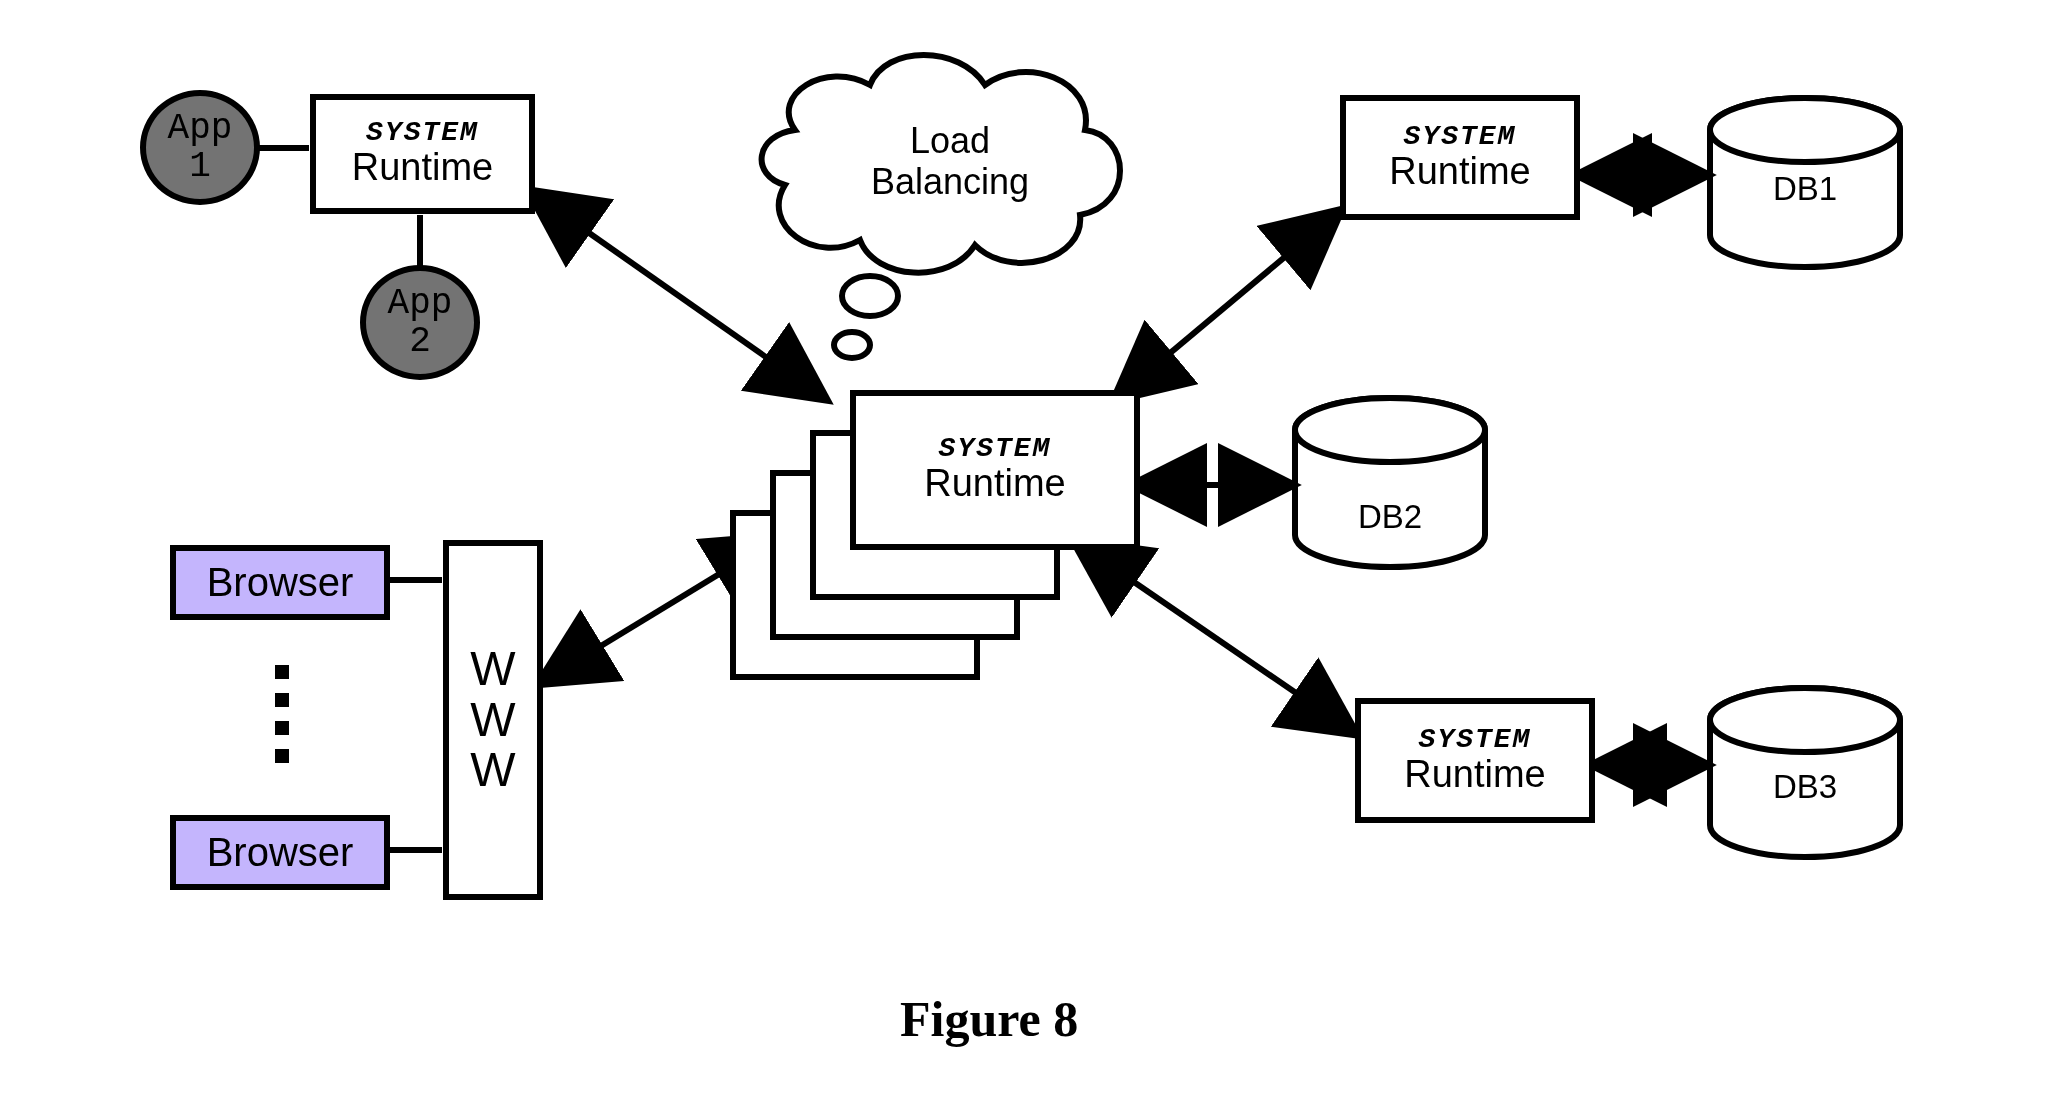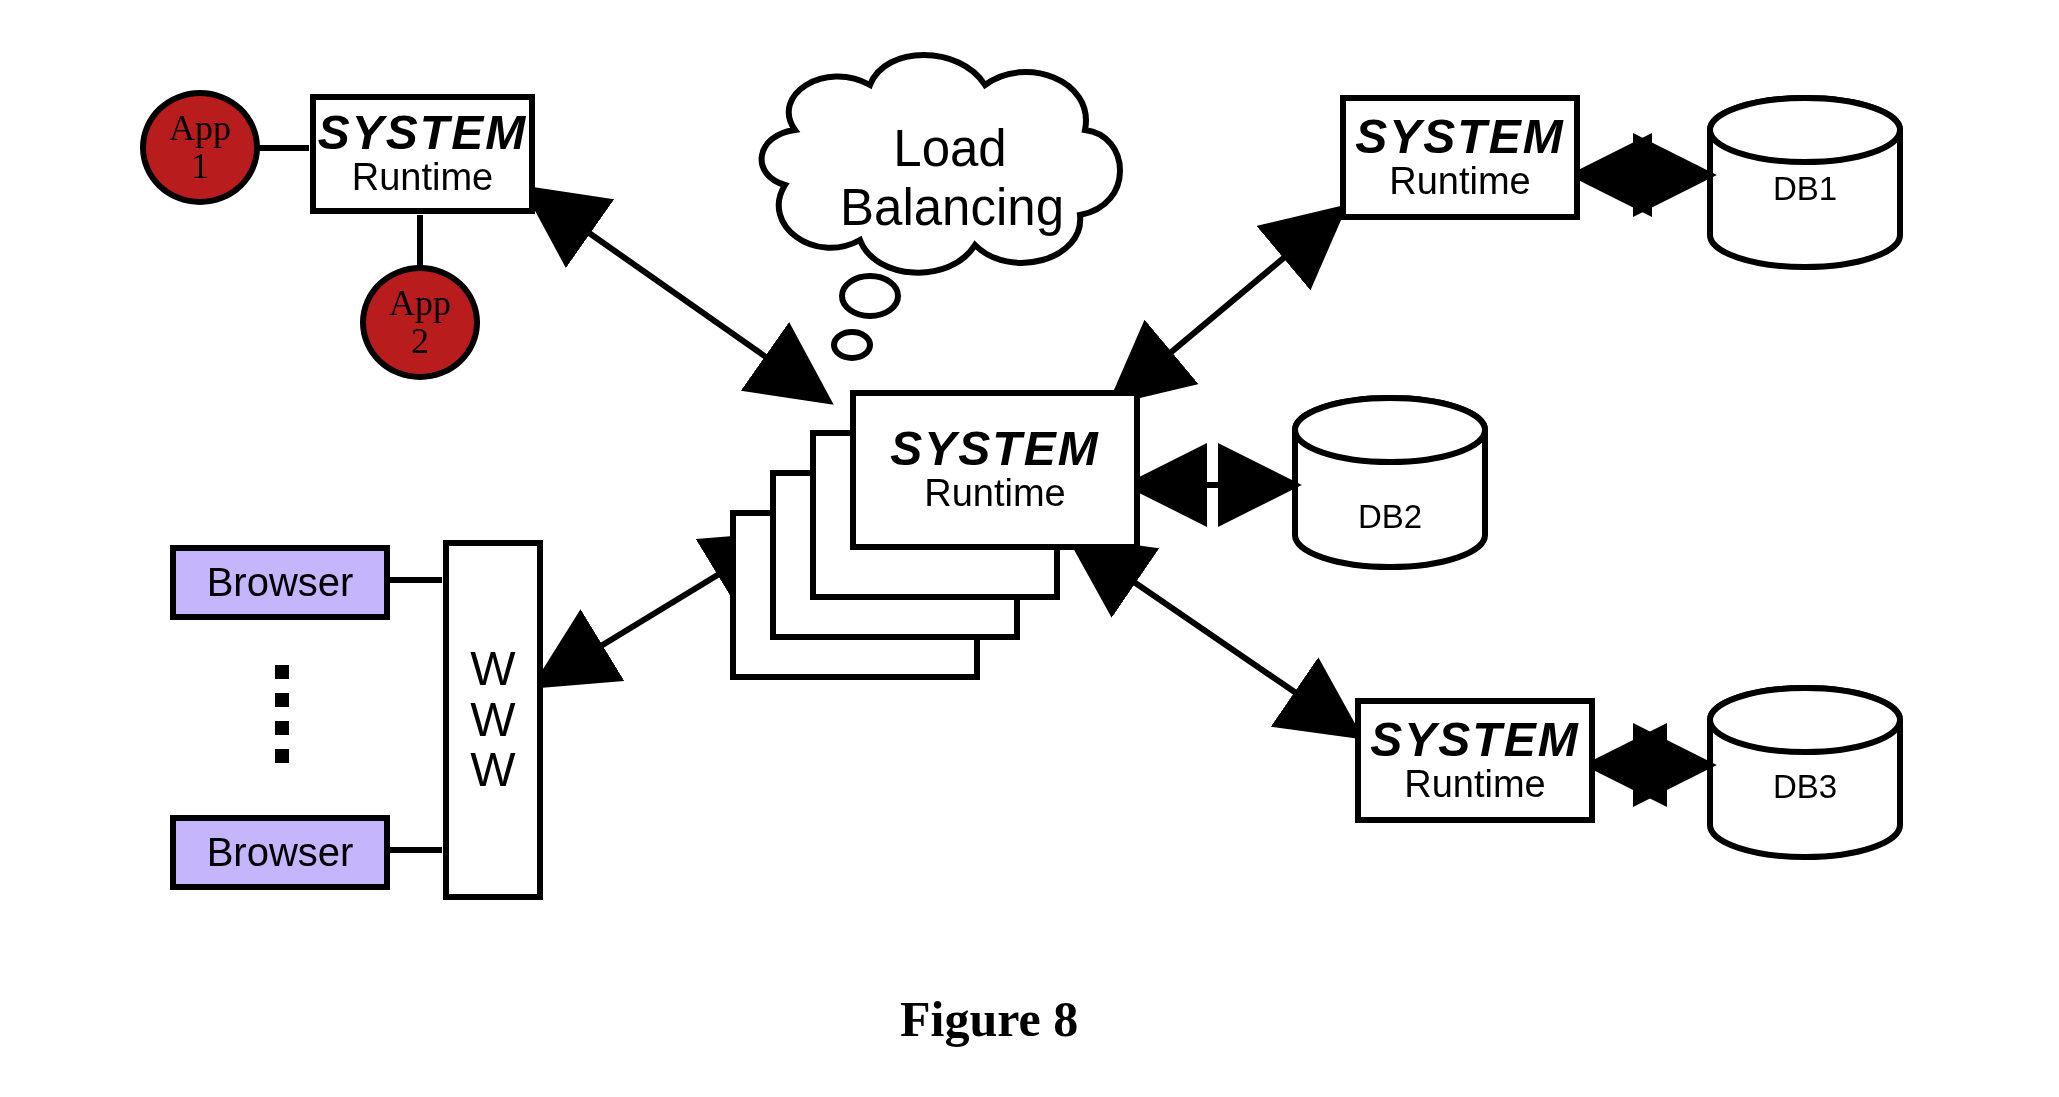--- a/index.html
+++ b/index.html
@@ -26,25 +26,25 @@
     border: 6px solid #000;
     background: #fff;
     display: flex;
     flex-direction: column;
     align-items: center;
     justify-content: center;
     text-align: center;
     box-sizing: border-box;
   }
   .box .system-label {
-    font-family: Liberation Sans, sans-serif;
+    font-family: Liberation Mono, monospace;
     font-style: italic;
     font-weight: 700;
     letter-spacing: 2px;
-    font-size: 48px;
+    font-size: 28px;
     line-height: 1;
   }
   .box .runtime-label {
     font-family: Arial, Helvetica, sans-serif;
     font-size: 38px;
     line-height: 1.1;
   }
   .small-box {
     position: absolute;
     border: 6px solid #000;
@@ -66,34 +66,34 @@
     justify-content: center;
     font-family: Arial, Helvetica, sans-serif;
     font-size: 48px;
     line-height: 1.05;
     box-sizing: border-box;
   }
   .circle {
     position: absolute;
     border: 6px solid #000;
     border-radius: 50%;
-    background: #b91c1c;
-    display: flex;
-    flex-direction: column;
-    align-items: center;
-    justify-content: center;
-    font-family: Liberation Serif, serif;
+    background: #737373;
+    display: flex;
+    flex-direction: column;
+    align-items: center;
+    justify-content: center;
+    font-family: Liberation Mono, monospace;
     font-size: 36px;
     line-height: 1.05;
     box-sizing: border-box;
   }
   .cloud-text {
     position: absolute;
     font-family: Arial, Helvetica, sans-serif;
-    font-size: 51px;
+    font-size: 36px;
     text-align: center;
     line-height: 1.15;
   }
   .db-label {
     position: absolute;
     font-family: Arial, Helvetica, sans-serif;
     font-size: 33px;
     text-align: center;
   }
   .caption {

